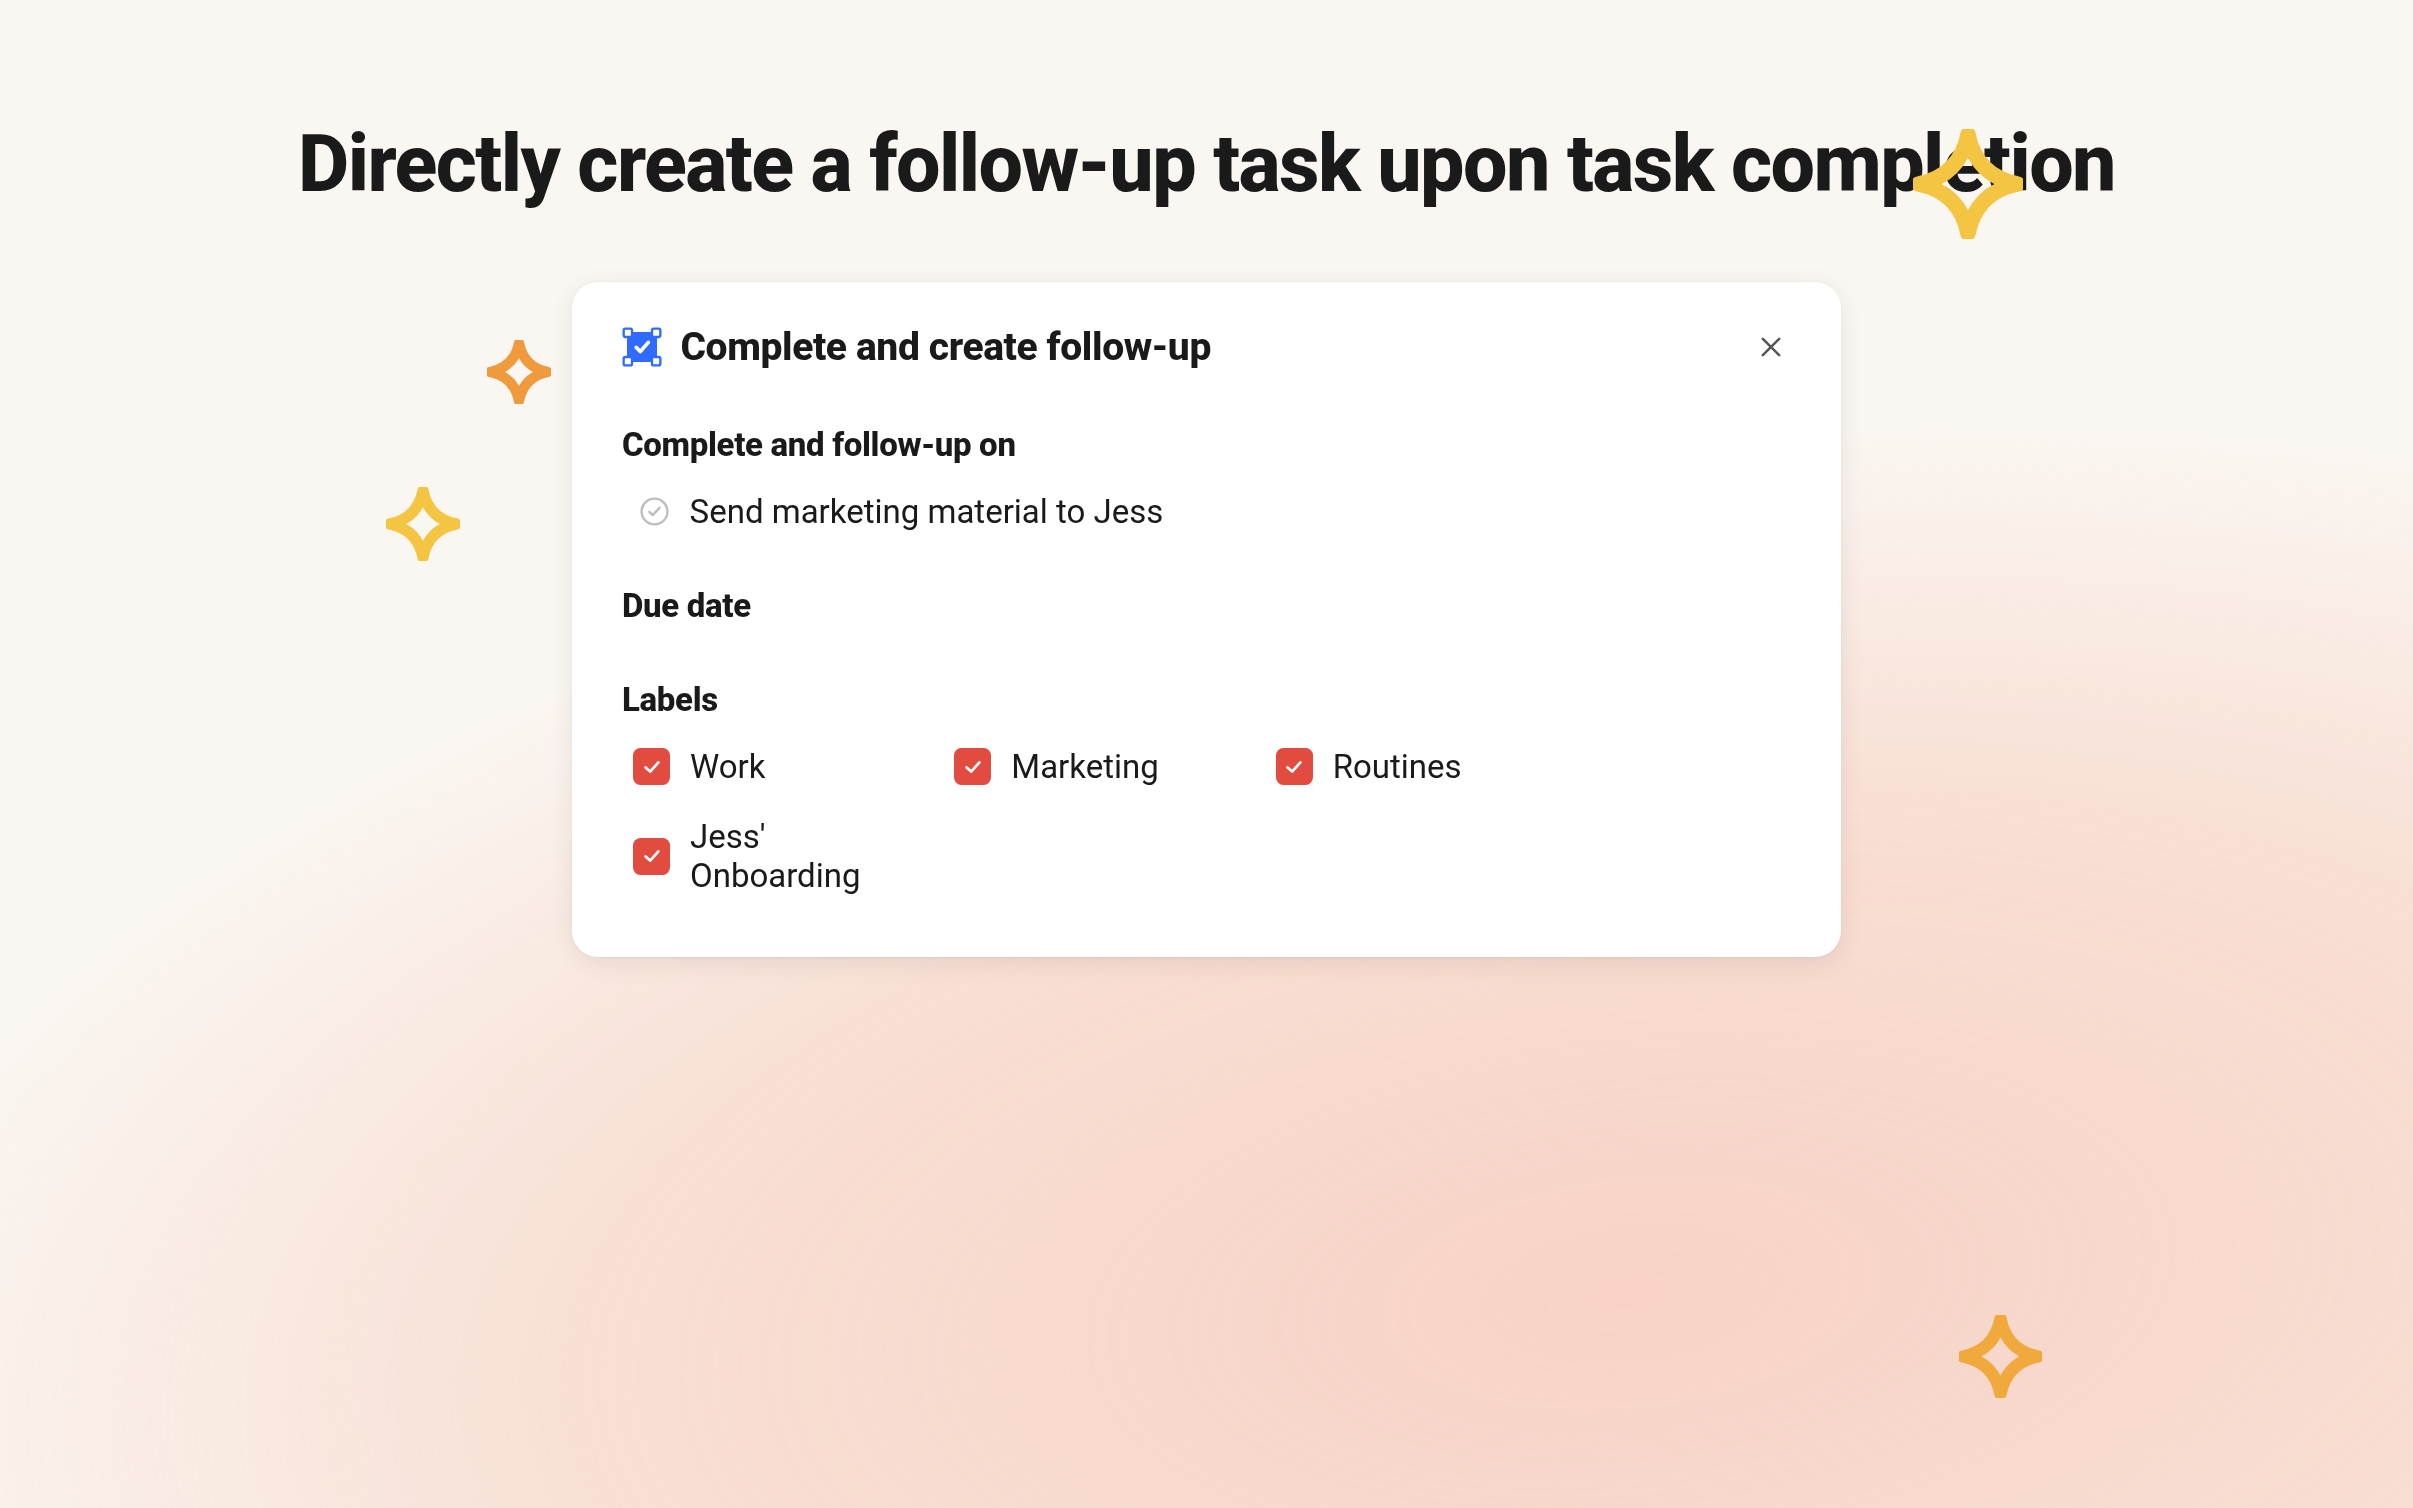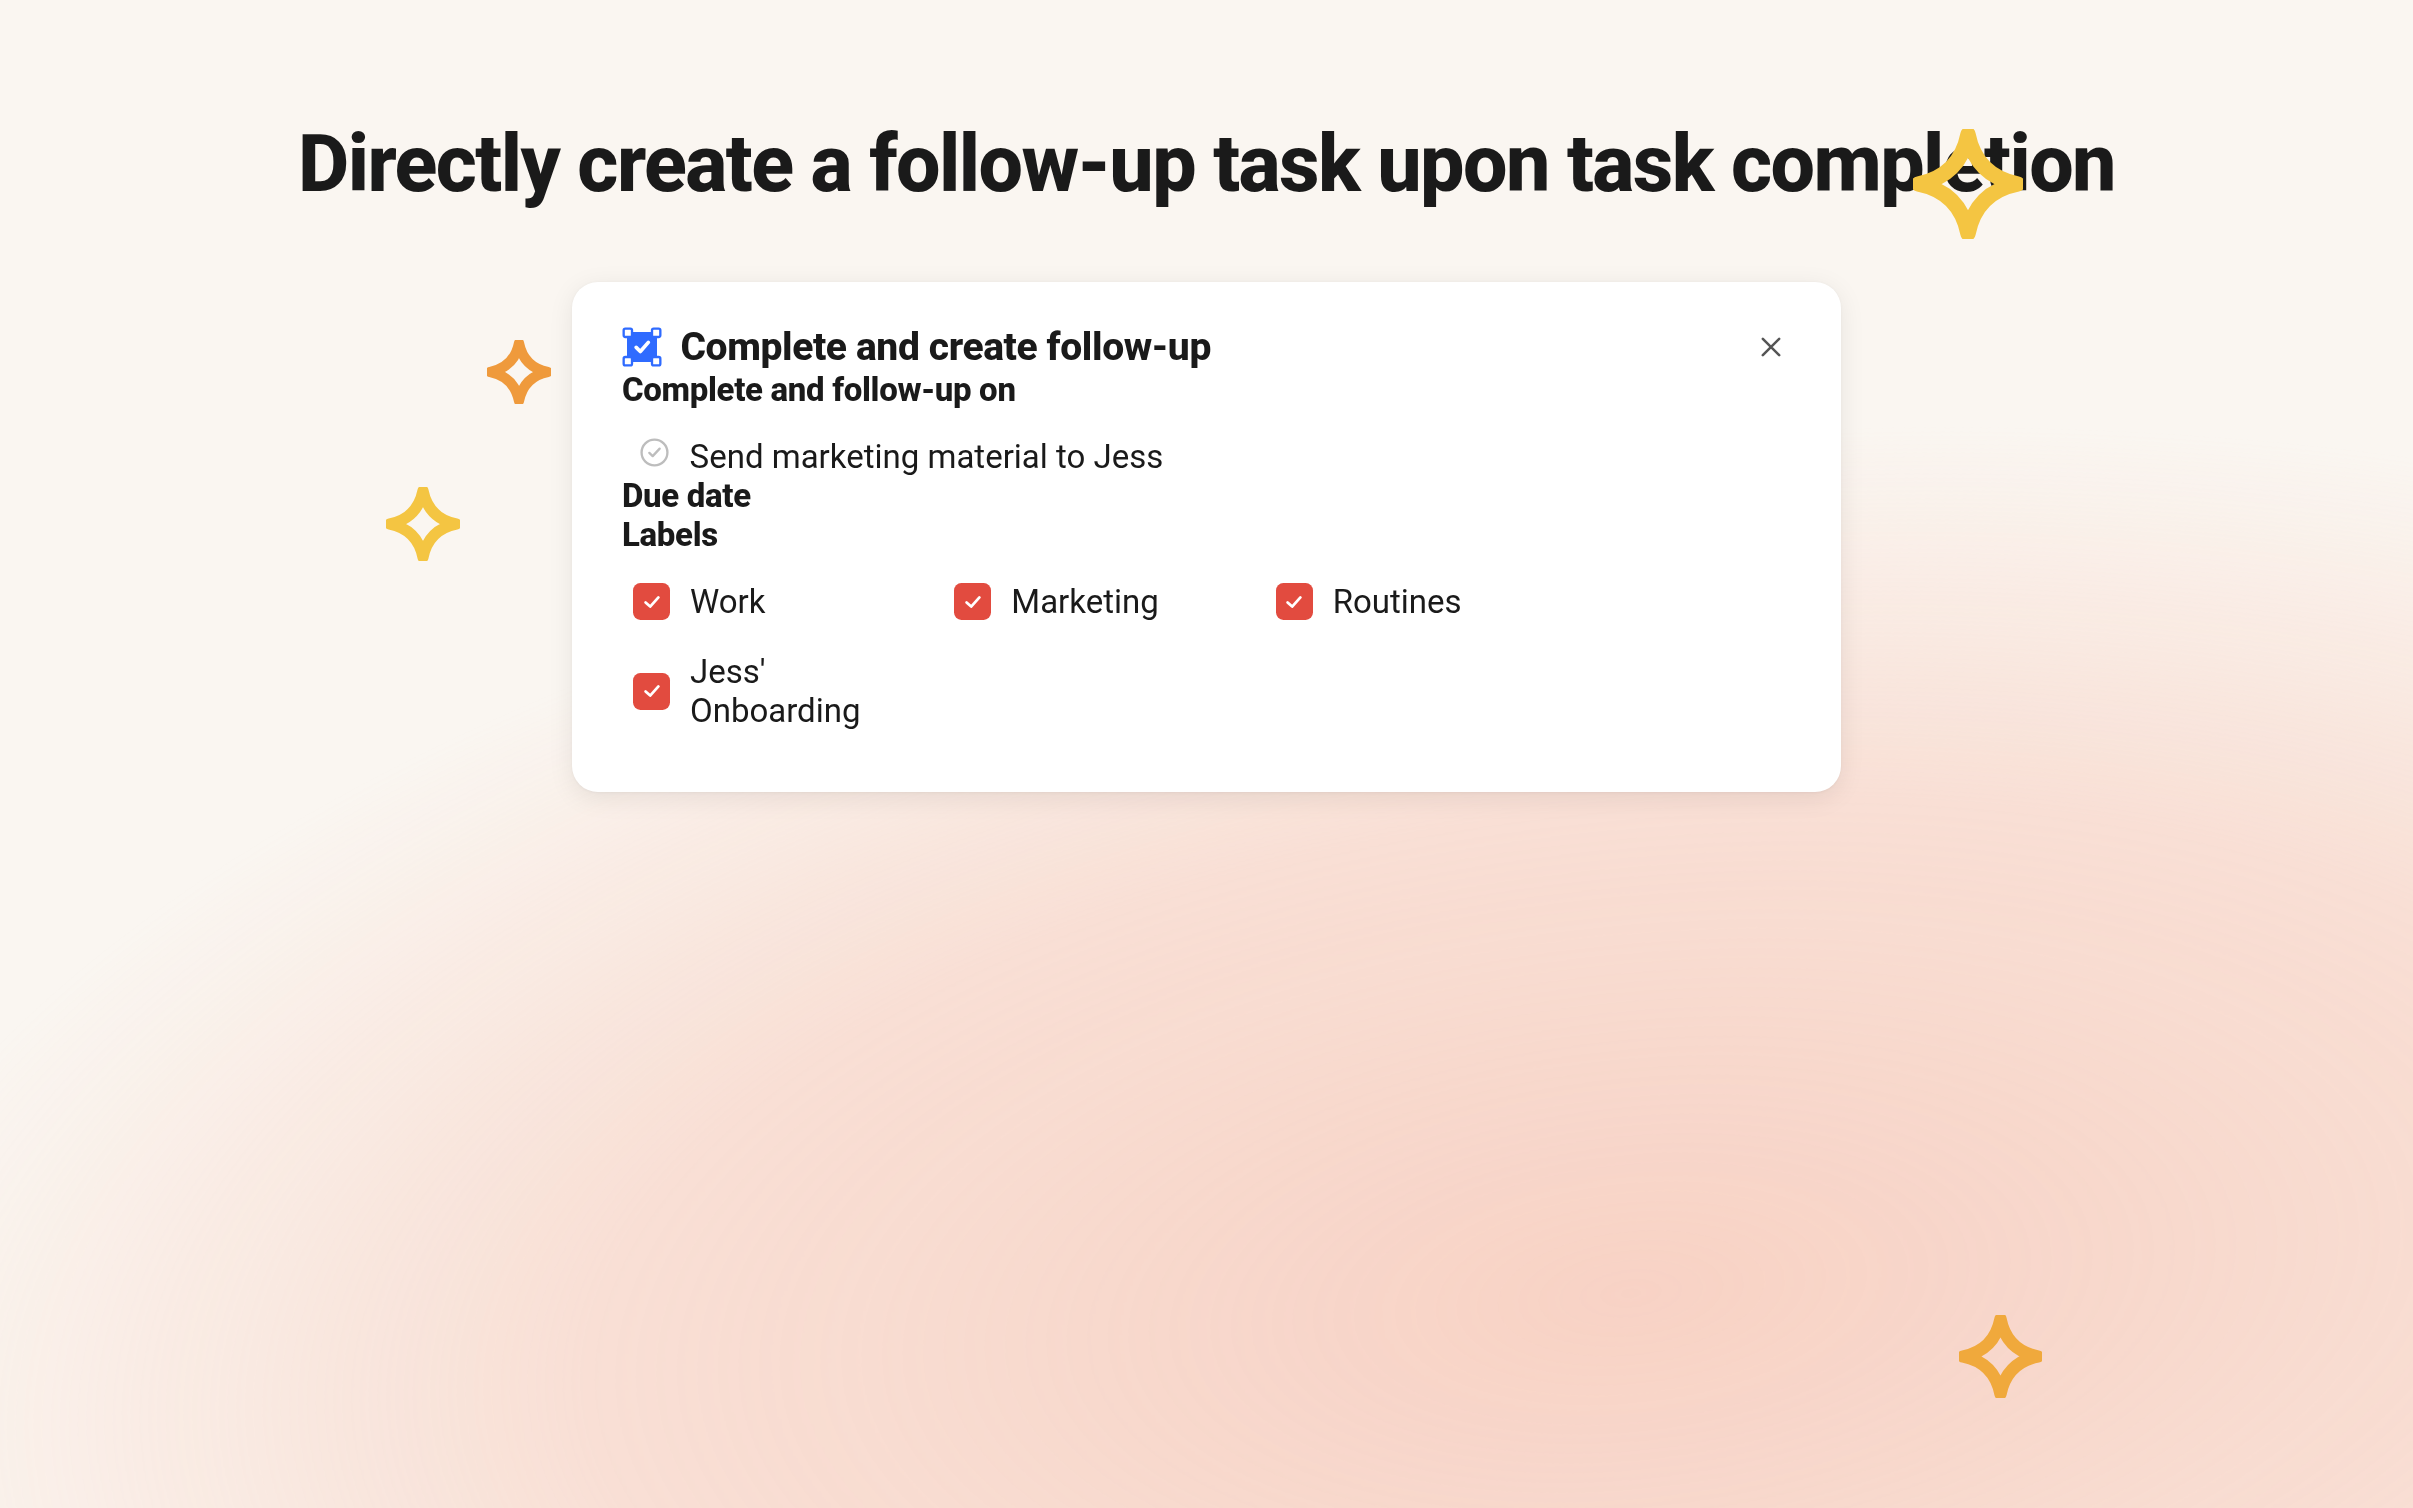--- a/index.html
+++ b/index.html
@@ -67,24 +67,26 @@
     align-items: center;
     justify-content: center;
     color: #555;
     cursor: pointer;
     border-radius: 7.4px;
   }
   .section-label {
     font-size: 33px;
     font-weight: 800;
     color: #1a1a1a;
+    margin-top: 55px;
     letter-spacing: -0.01em;
   }
   .task-row {
     display: flex;
+    align-items: center;
     gap: 20px;
     margin-top: 28px;
     padding-left: 16.6px;
   }
   .task-circle {
     width: 31px;
     height: 31px;
     color: #bdbdbd;
   }
   .task-name {

